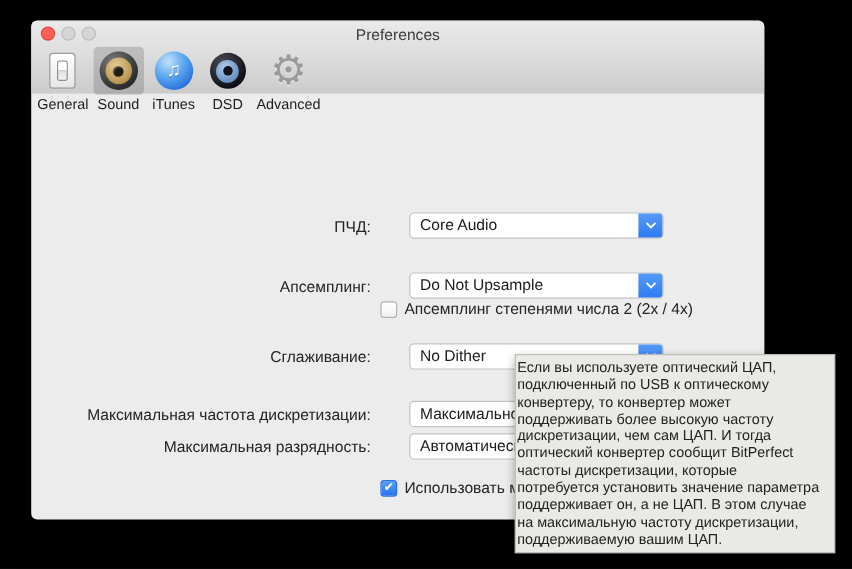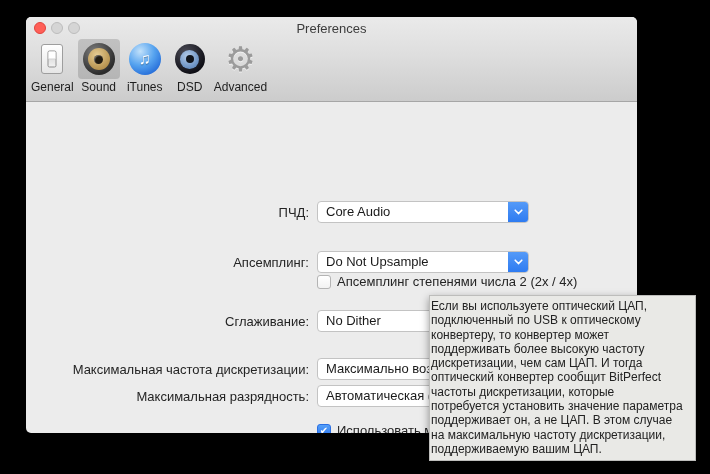--- a/index.html
+++ b/index.html
@@ -5,21 +5,21 @@
   * { margin:0; padding:0; box-sizing:border-box; }
   html,body { width:710px; height:474px; background:#000; overflow:hidden;
     font-family:"Liberation Sans","DejaVu Sans",sans-serif; }
   body { position:relative; }
 
   
   .window { position:absolute; left:26px; top:17px; width:611px; height:416px;
     background:#ececec; border-radius:5px; overflow:hidden; z-index:1;
     box-shadow:0 10px 30px rgba(0,0,0,.6); }
 
-  .header { position:relative; height:85px;
+  .header { position:relative; height:61px;
     background:linear-gradient(180deg,#eaeaea 0%,#dedede 45%,#cccccc 100%);
     border-bottom:1px solid #a6a6a6; border-radius:5px 5px 0 0;text-align:center; }
 
   .traffic { position:absolute; left:8px; top:5px; display:flex; gap:5px; }
   .light { width:12px; height:12px; border-radius:50%; }
   .light.red { background:#ff5f57; border:1px solid #e0443e; }
   .light.gray { background:#d5d5d5; border:1px solid #bcbcbc; }
 
   .titlebar { height:22px; display:flex; align-items:center; justify-content:center; }
   .title { font-size:13px; color:#3c3c3c; }
@@ -54,21 +54,21 @@
   .ic-dsd { width:30px; height:30px;
     background:radial-gradient(circle at 35% 28%,#4a4a55,#0d0d14 75%); }
   .ic-dsd .mid { width:19px; height:19px;
     background:radial-gradient(circle at 40% 32%,#b3cbe8,#5f88bd 80%); }
   .ic-dsd .dot { width:8px; height:8px; background:#10141c; }
   .ic-gear { font-size:34px; line-height:34px; color:#9b9b9b;
     text-shadow:0 1px 0 rgba(255,255,255,.6); }
 
   
   .content { position:relative; height:337px; }
-  .row { position:absolute; left:0; width:100%; height:22px; display:flex; align-items:center; }
+  .row { position:absolute; left:0; width:100%; height:22px; display:flex; align-items:center;gap:24px; }
   .row .lbl { width:283px; text-align:right; margin-right:8px;
     font-size:13px; color:#242424; white-space:nowrap; }
   .popup { position:relative; width:212px; height:22px; background:#fff;
     border:1px solid #c3c3c3; border-radius:4px; cursor:default; }
   .popup .val { position:absolute; left:8px; top:0; line-height:20px;
     font-size:13px; color:#1a1a1a; white-space:nowrap; }
   .popup .cap { position:absolute; right:0; top:0; bottom:0; width:20px;
     border-radius:0 3px 3px 0;
     background:linear-gradient(180deg,#549af8 0%,#2e7bf1 100%);
     display:flex; align-items:center; justify-content:center; }

